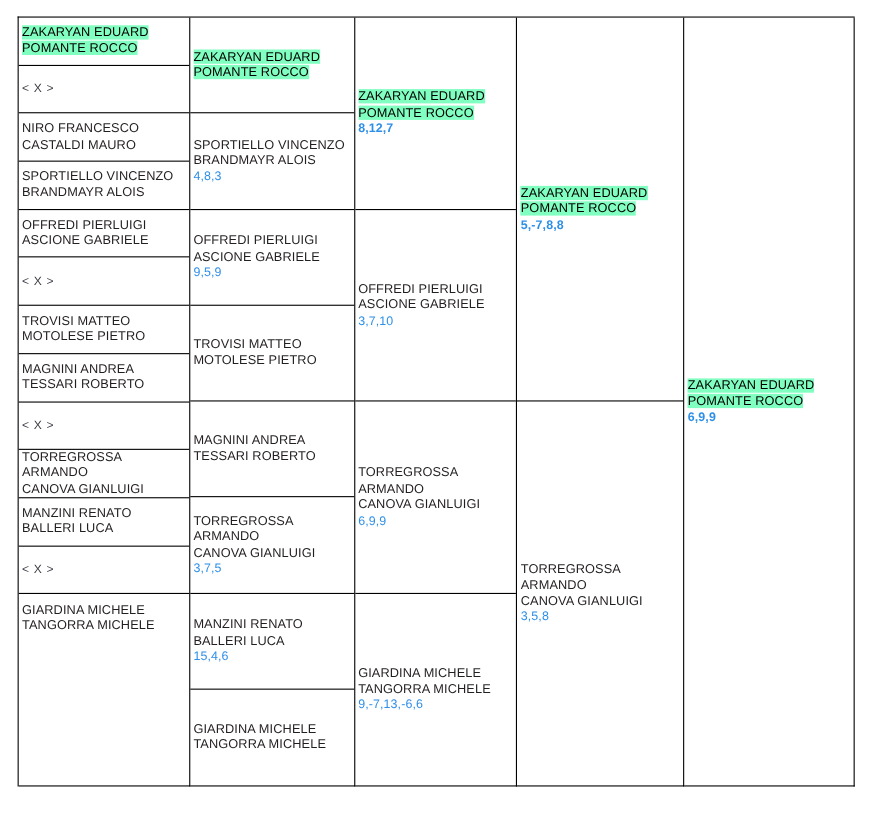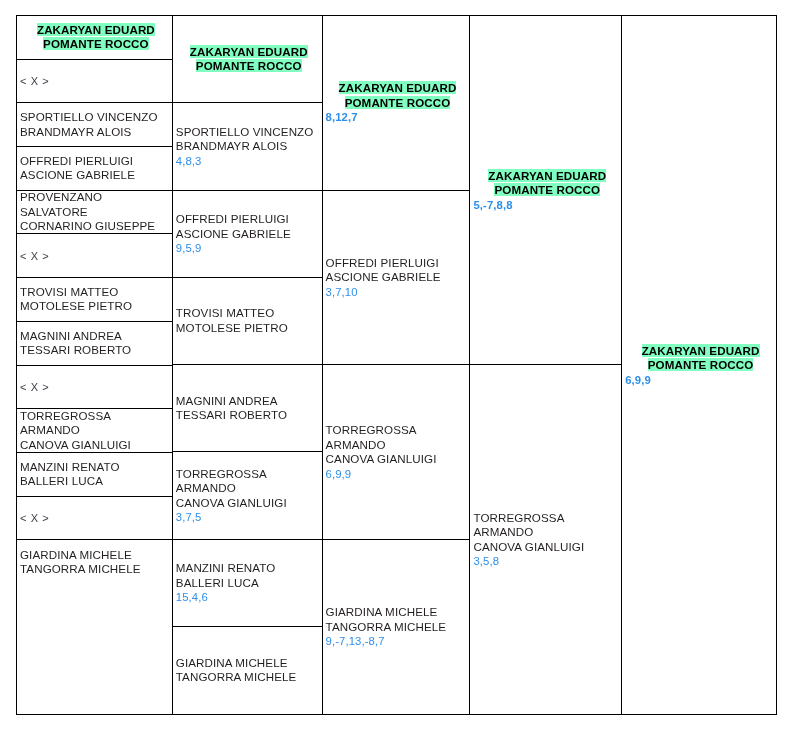--- a/index.html
+++ b/index.html
@@ -67,23 +67,22 @@
   .round-1 .cell { justify-content: center; }
 
   .names {
     line-height: 14.5px;
     font-size: 11.6px;
     color: #231f20;
     letter-spacing: 0.1px;
     white-space: pre-line;
   }
   .winner .names {
-    font-weight: bold;
+    font-weight: normal;
     color: #000000;
-    text-align: center;
   }
   .winner .names .hl {
     background: #80ffc0;
   }
   .hl { display: inline; }
 
   .score {
     font-size: 11.3px;
     line-height: 14px;
     color: #2e8fe8;
@@ -102,30 +101,30 @@
 
 <div id="bracket">
     <div class="round round-1">
       <div class="cell winner">
         <div class="names"><span class="hl">ZAKARYAN EDUARD</span><br><span class="hl">POMANTE ROCCO</span></div>
       </div>
       <div class="cell bye">
         <div class="names">&lt; X &gt;</div>
       </div>
       <div class="cell">
+        <div class="names">NIRO FRANCESCO
+CASTALDI MAURO</div>
+      </div>
+      <div class="cell">
         <div class="names">SPORTIELLO VINCENZO
 BRANDMAYR ALOIS</div>
       </div>
       <div class="cell">
         <div class="names">OFFREDI PIERLUIGI
 ASCIONE GABRIELE</div>
-      </div>
-      <div class="cell">
-        <div class="names">PROVENZANO SALVATORE
-CORNARINO GIUSEPPE</div>
       </div>
       <div class="cell bye">
         <div class="names">&lt; X &gt;</div>
       </div>
       <div class="cell">
         <div class="names">TROVISI MATTEO
 MOTOLESE PIETRO</div>
       </div>
       <div class="cell">
         <div class="names">MAGNINI ANDREA
@@ -198,21 +197,21 @@
         <div class="score">3,7,10</div>
       </div>
       <div class="cell">
         <div class="names">TORREGROSSA ARMANDO
 CANOVA GIANLUIGI</div>
         <div class="score">6,9,9</div>
       </div>
       <div class="cell">
         <div class="names">GIARDINA MICHELE
 TANGORRA MICHELE</div>
-        <div class="score">9,-7,13,-8,7</div>
+        <div class="score">9,-7,13,-6,6</div>
       </div>
     </div>
     <div class="round round-4">
       <div class="cell winner">
         <div class="names"><span class="hl">ZAKARYAN EDUARD</span><br><span class="hl">POMANTE ROCCO</span></div>
         <div class="score">5,-7,8,8</div>
       </div>
       <div class="cell">
         <div class="names">TORREGROSSA ARMANDO
 CANOVA GIANLUIGI</div>

